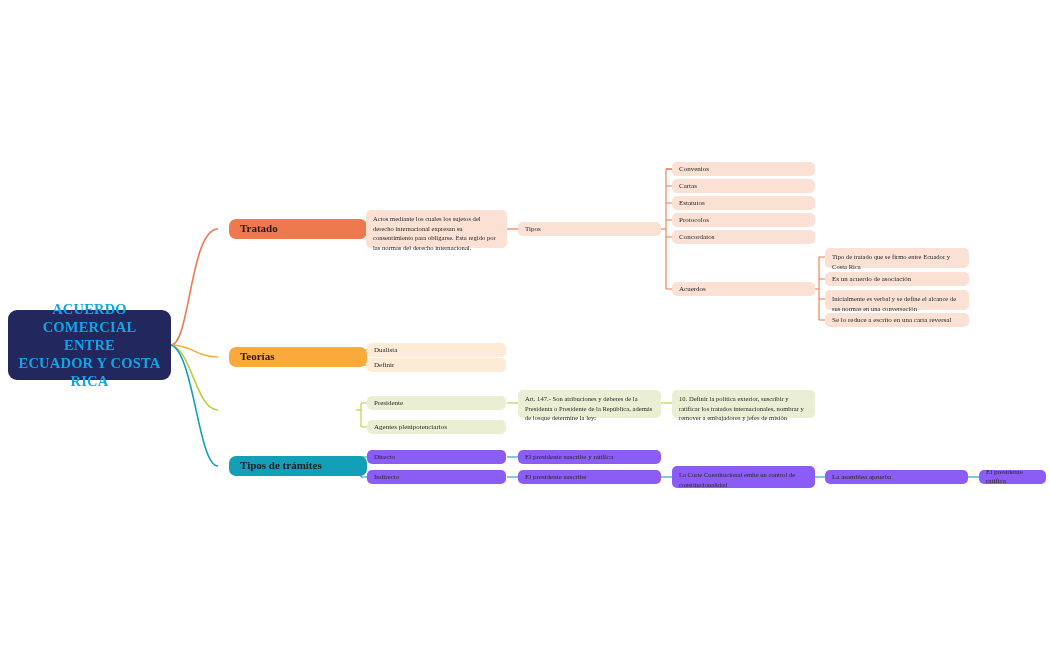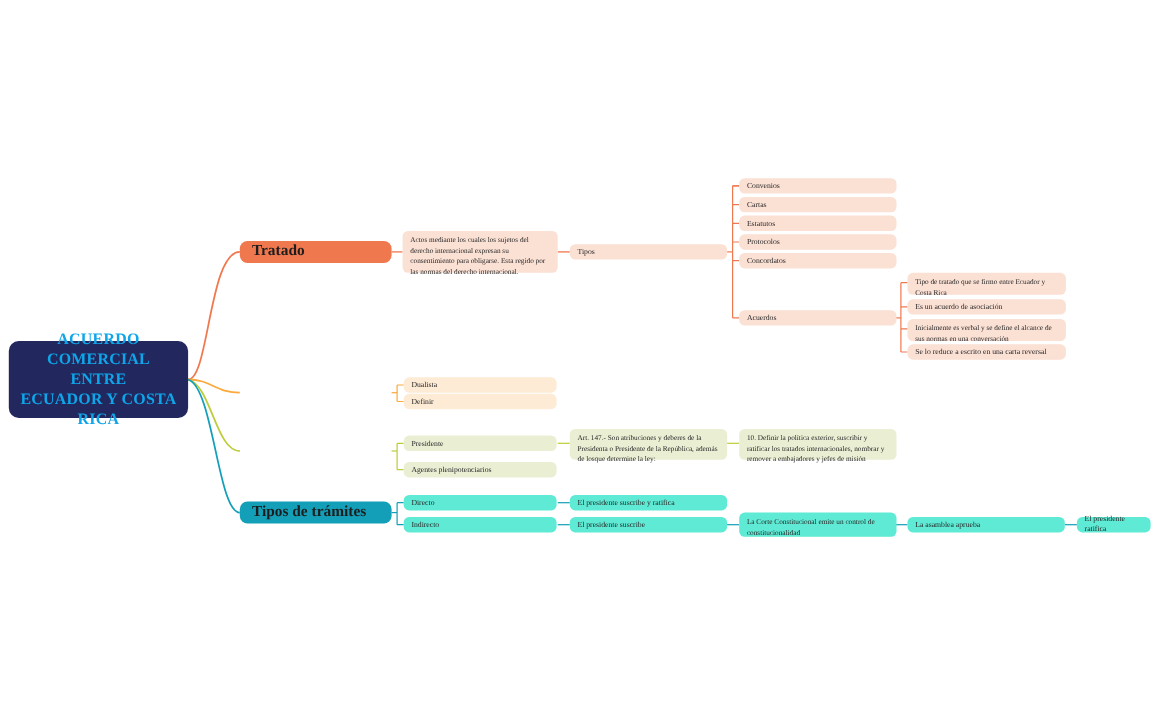--- a/index.html
+++ b/index.html
@@ -39,42 +39,43 @@
     text-align: center;
     justify-content: center;
     border-radius: 9px;
     letter-spacing: 0.2px;
   }
   .root span { display: block; width: 100%; }
 
   
   .l1 {
     font-weight: bold;
-    font-size: 14px;
+    font-size: 11px;
     color: #1d1d1d;
     border-radius: 7px;
     padding-left: 11px;
+    margin-left: 11px;
   }
   .l1-orange { background: #F0784F; }
   .l1-amber  { background: #FBA93B; }
   .l1-green  { background: #BDCC3A; }
   .l1-teal   { background: #139FB8; }
 
   
   .pill {
     font-size: 7px;
     color: #272727;
     border-radius: 5px;
     padding: 3px 7px;
   }
   .pill.big { font-size: 6.6px; line-height: 1.45; align-items: flex-start; padding-top: 4px;}
   .tint-orange { background: #FBE0D4; }
   .tint-amber  { background: #FDEBD5; }
   .tint-green  { background: #EAEFD4; }
-  .tint-teal   { background: #5eead4; }
+  .tint-teal   { background: #8b5cf6; }
 </style>
 </head>
 <body>
 
 <div id="canvas">
 
   <svg id="wires" viewBox="0 0 1050 650">
 
     <path d="M171 345 C 190 345, 190 229, 218 229" stroke="#F0784F" stroke-width="1.6" fill="none"></path>
     <path d="M171 345 C 192 345, 196 357, 218 357" stroke="#FBA93B" stroke-width="1.6" fill="none"></path>
@@ -161,20 +162,23 @@
   <div class="node pill tint-orange" style="left:825px; top:272px; width:144px; height:14px;">
     <span>Es un acuerdo de asociación</span>
   </div>
   <div class="node pill big tint-orange" style="left:825px; top:290px; width:144px; height:20px;">
     <span>Inicialmente es verbal y se define el alcance de sus normas en una conversación</span>
   </div>
   <div class="node pill tint-orange" style="left:825px; top:313px; width:144px; height:14px;">
     <span>Se lo reduce a escrito en una carta reversal</span>
   </div>
 
+  <div class="node l1 l1-amber" style="left:218px; top:347px; width:138px; height:20px;">
+    <span>Teorías</span>
+  </div>
   <div class="node pill tint-amber" style="left:367px; top:343px; width:139px; height:14px;">
     <span>Dualista</span>
   </div>
   <div class="node pill tint-amber" style="left:367px; top:358px; width:139px; height:14px;">
     <span>Definir</span>
   </div>
 
   <div class="node pill tint-green" style="left:367px; top:396px; width:139px; height:14px;">
     <span>Presidente</span>
   </div>

